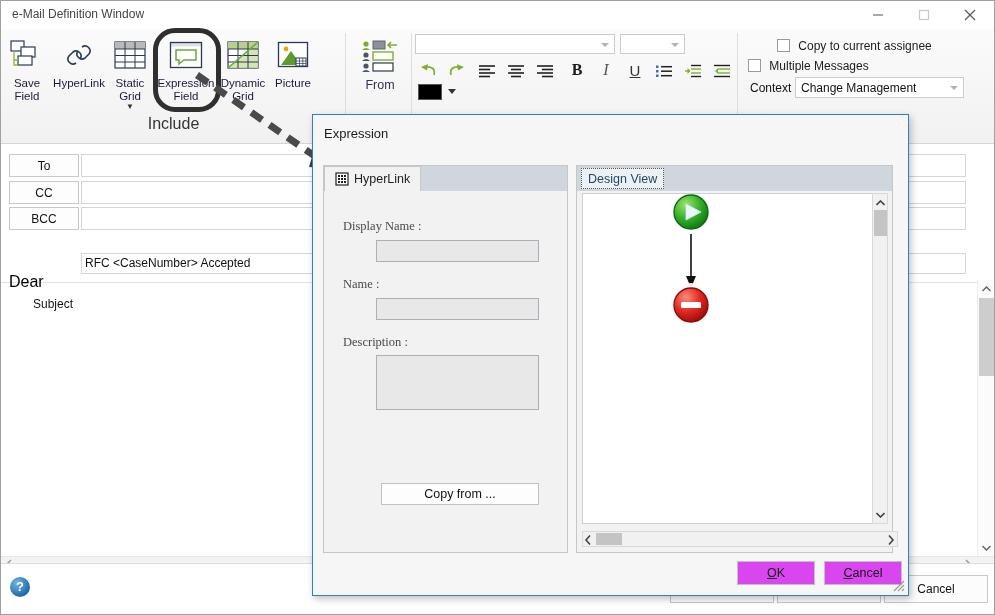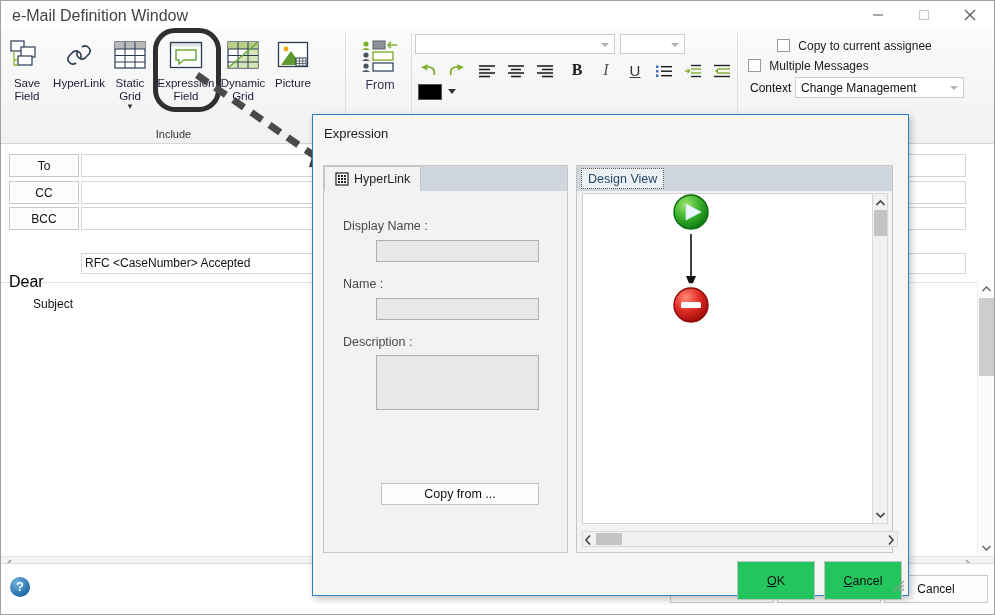--- a/index.html
+++ b/index.html
@@ -9,33 +9,33 @@
     font-size: 12px;
     background: #ffffff;
     overflow: hidden;
   }
   #root { position: relative; width: 995px; height: 615px; background:#fff;
           border:1px solid #a0a0a0; overflow:hidden; }
 
   
   .titlebar { position:absolute; left:0; top:0; width:993px; height:28px;
               background:#ffffff; }
-  .title-text { position:absolute; left:11px; top:6px; font-size:16px; color:#444; }
+  .title-text { position:absolute; left:11px; top:6px; font-size:12px; color:#444; }
   .wbtn { position:absolute; top:0; width:46px; height:28px; cursor:default;
           display:flex; align-items:center; justify-content:center; }
   .wbtn svg { display:block; }
   #btn-min { right:93px; } #btn-max { right:47px; } #btn-close { right:1px; }
 
   
   .ribbon { position:absolute; left:0; top:28px; width:993px; height:115px;
             background:linear-gradient(#fbfbfb,#f1f1f1); border-bottom:1px solid #d6d6d6; }
   .ribbon-sep { position:absolute; top:4px; width:1px; height:100px; background:#dedede; }
   .grp-include { position:absolute; left:0; top:0; width:345px; height:115px; }
-  .grp-label { position:absolute; bottom:4px; width:100%; text-align:center;
-               font-size:11px; color:#333; }
+  .grp-label { position:absolute; bottom:11px; width:100%; text-align:center;
+               font-size:16px; color:#333; }
   .ribbon-btn { position:absolute; top:4px; width:52px; text-align:center;
                 cursor:default; }
   .ribbon-btn .ic { height:44px; display:flex; align-items:center; justify-content:center; }
   .ribbon-btn .lbl { font-size:11.5px; color:#1b1b38; line-height:13px; }
   .caretdn { font-size:8px; color:#333; line-height:7px; }
 
   
   .grp-from { position:absolute; left:347px; top:0; width:62px; height:115px; }
 
   
@@ -97,31 +97,31 @@
   .dlg-title { position:absolute; left:11px; top:11px; font-size:13px; color:#1b1b1b; }
   .panel { position:absolute; background:#f2f2f2; border:1px solid #c6c6c6; }
   .tabstrip { position:absolute; left:0; top:0; height:25px; width:100%;
               background:#cfd6de; }
   .tab-active { position:absolute; left:0; top:0; height:25px; background:#f2f2f2;
                 border:1px solid #c6c6c6; border-bottom:none; display:flex;
                 align-items:center; padding:0 10px; font-size:12.5px; color:#222; }
   .tab-dv { position:absolute; left:4px; top:2px; height:21px; background:#eef1f4;
             border:1px dotted #555; display:flex; align-items:center; padding:0 6px;
             font-size:12.5px; color:#25486b; }
-  .fld-label { position:absolute; font-size:12.5px; color:#4a4a4a; }
+  .fld-label { position:absolute; font-size:12.5px; color:#4a4a4a;font-family:Liberation Serif, serif; }
   .fld-input { position:absolute; background:#e8e8e8; border:1px solid #a8b0b8; }
   .copybtn { position:absolute; background:#fdfdfd; border:1px solid #c2c2c2;
              font-size:12.5px; color:#111; display:flex; align-items:center;
              justify-content:center; cursor:default; }
   .canvas { position:absolute; background:#fff; border:1px solid #cfcfcf; }
   .splitter { position:absolute; left:563px; top:180px; width:10px; height:225px; }
   .split-dots { position:absolute; left:4px; top:98px; width:2px; height:30px;
                 background:repeating-linear-gradient(#777 0 2px,transparent 2px 4px); }
   .split-arr { position:absolute; left:1px; width:8px; height:8px; }
-  .dlgbtn { position:absolute; height:39px; background:#22c55e; border:1px solid #c2c2c2;
+  .dlgbtn { position:absolute; height:24px; background:#d946ef; border:1px solid #c2c2c2;
             font-size:12.5px; color:#111; display:flex; align-items:center;
             justify-content:center; cursor:default; }
   .resize-grip { position:absolute; right:3px; bottom:3px; width:12px; height:12px; }
 
   .u { text-decoration:underline; }
 </style>
 </head>
 <body>
 
 <div id="root">

